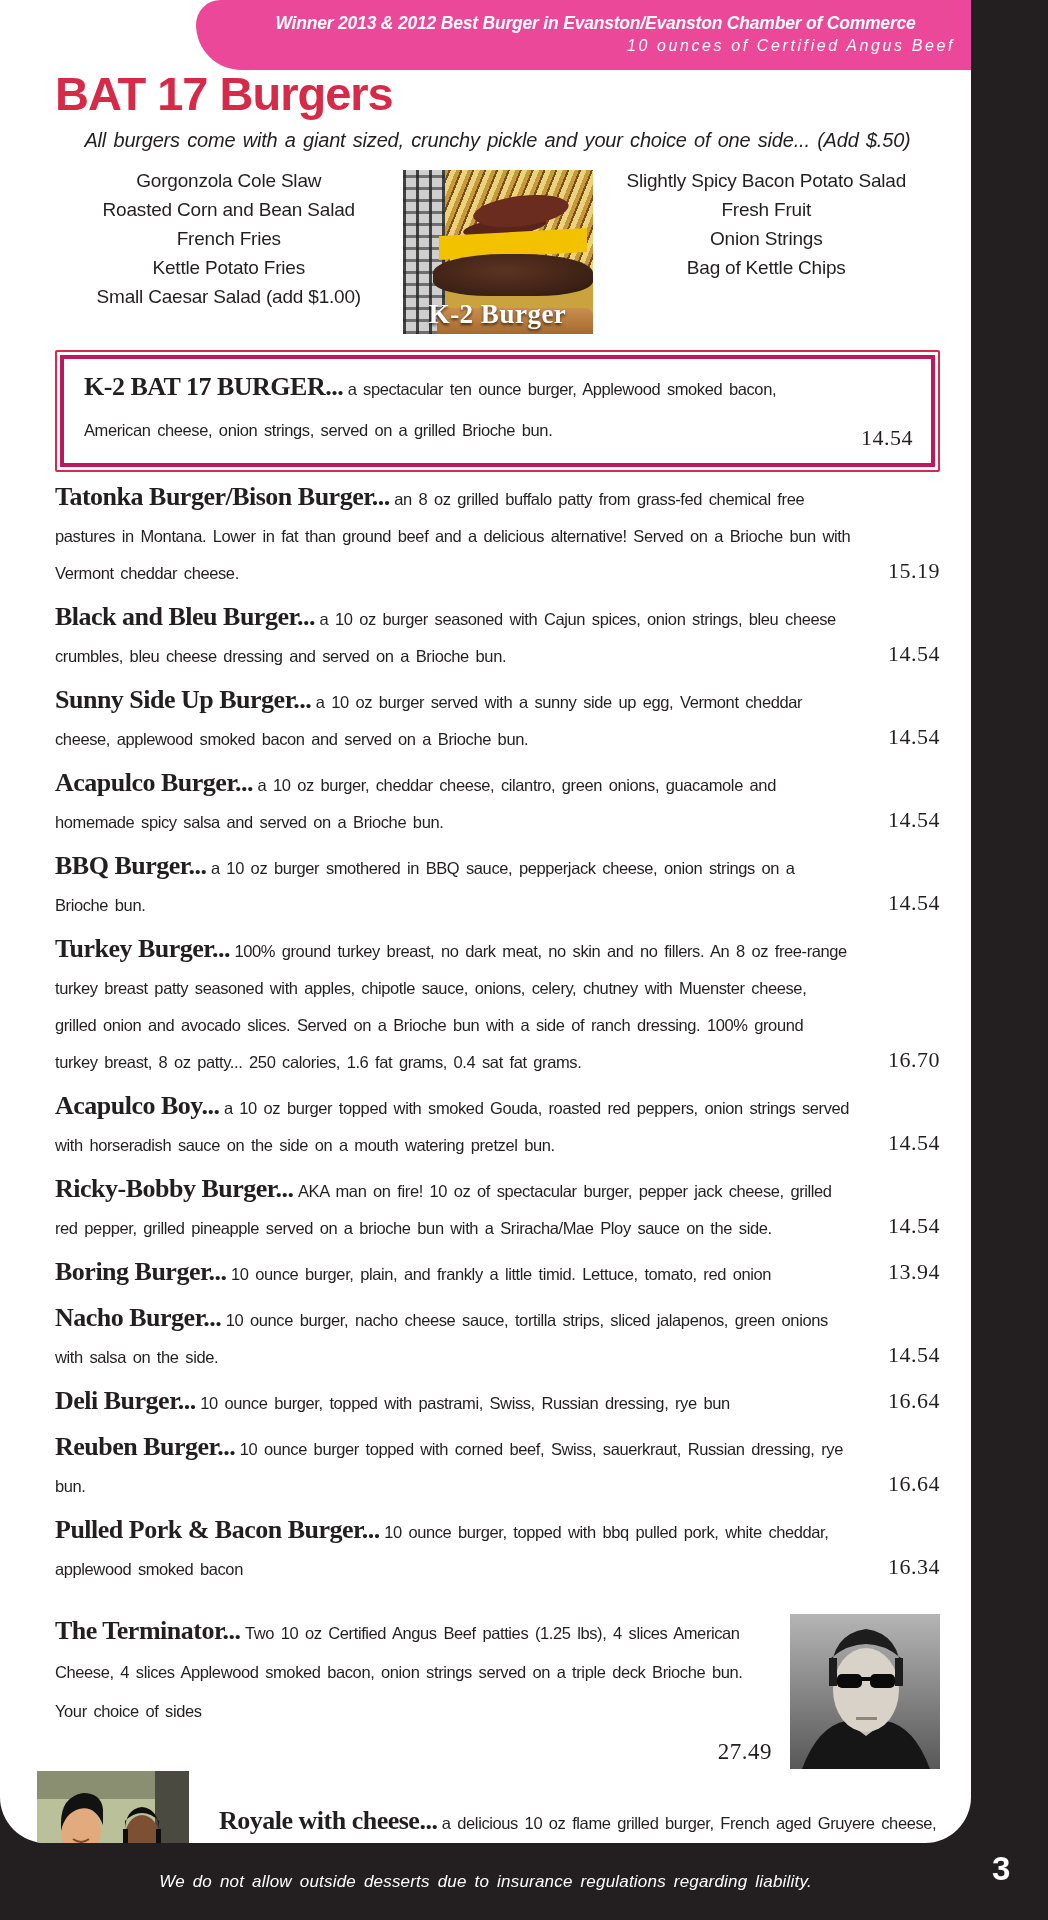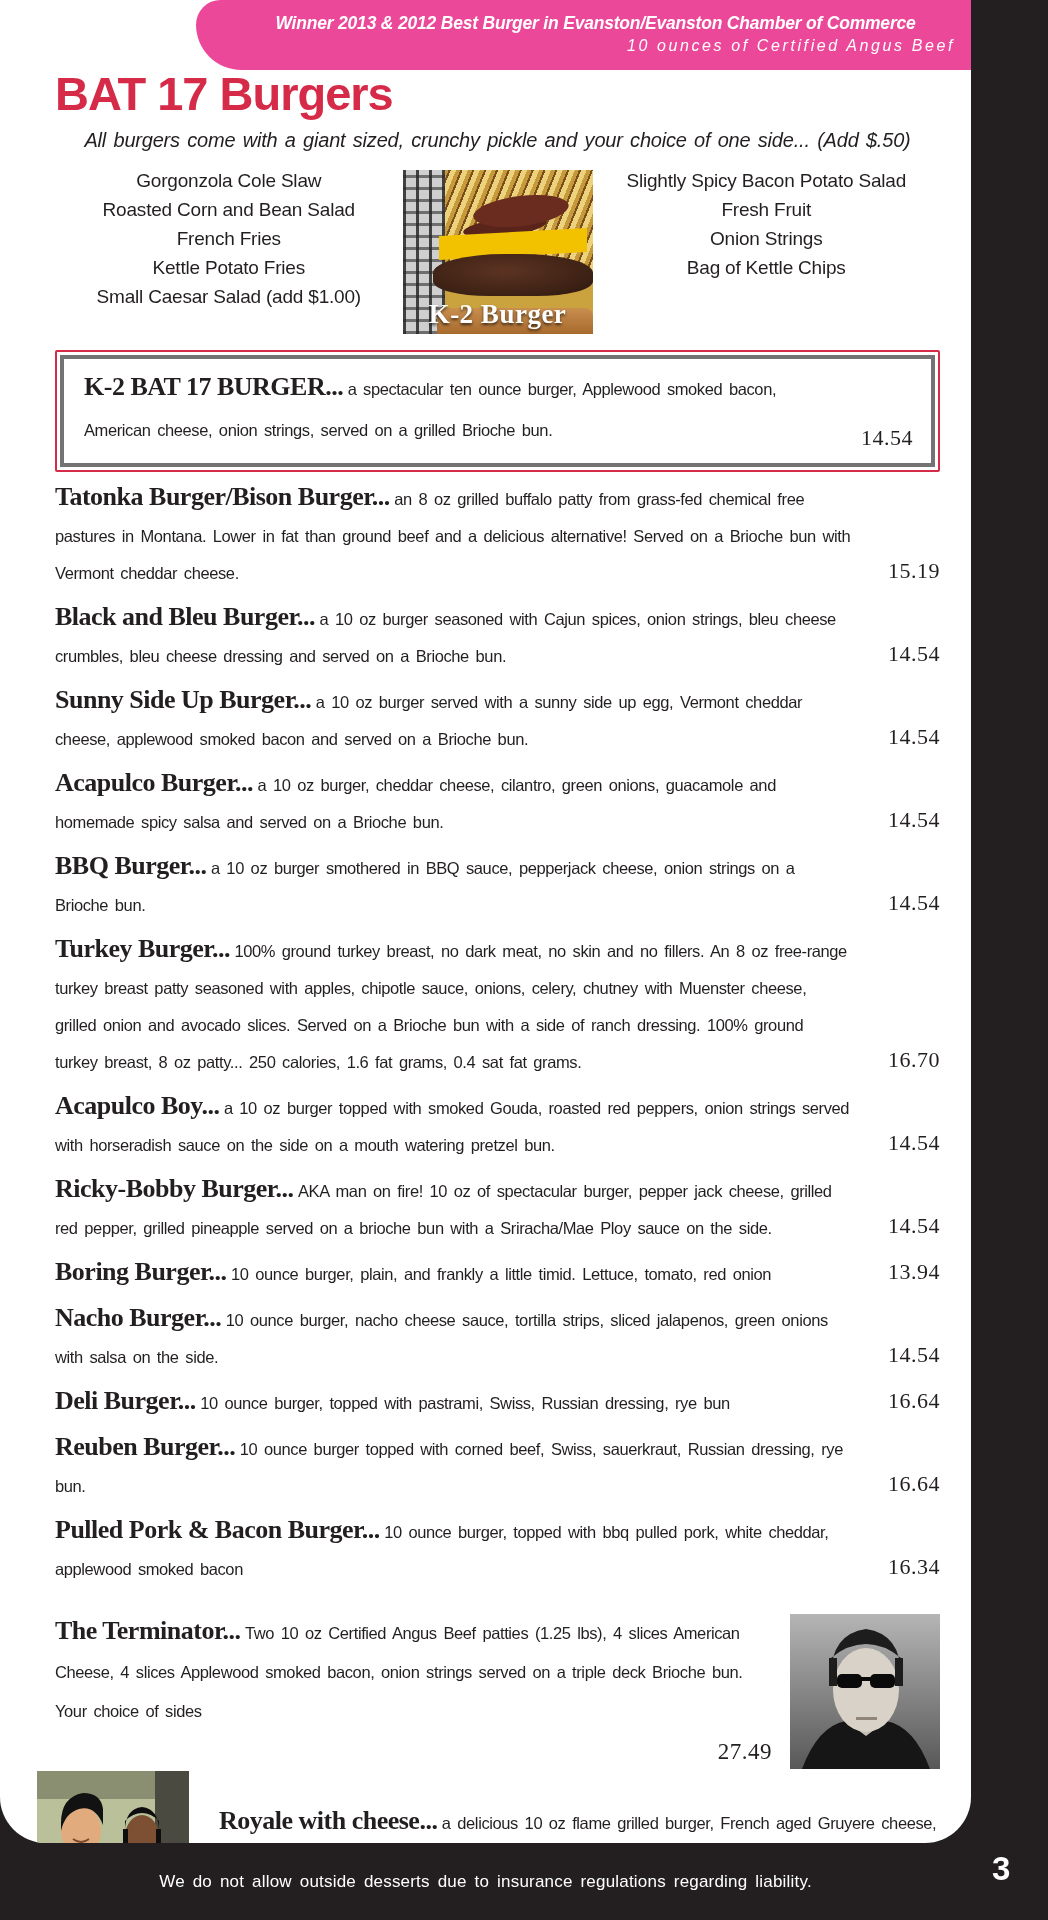--- a/index.html
+++ b/index.html
@@ -71,21 +71,21 @@
   .ph-caption{
     position:absolute;left:0;right:0;bottom:4px;text-align:center;color:#fff;
     font-family:"Liberation Serif",serif;font-weight:bold;font-size:27px;
     letter-spacing:0.5px;text-shadow:0 2px 3px rgba(0,0,0,.65);
   }
   
   .fbox{
     margin-top:16px;border:2px solid #d62a49;padding:3px;border-radius:2px;
   }
   .fbox-inner{
-    border:4px solid #737373;position:relative;padding:10px 18px 12px 20px;
+    border:4px solid #be185d;position:relative;padding:10px 18px 12px 20px;
   }
   .fname{
     font-family:"Liberation Serif",serif;font-weight:bold;font-size:26px;
     letter-spacing:-0.5px;line-height:1;
   }
   .item .fname{font-size:26px;}
   .idesc{
     font-size:16.5px;letter-spacing:-0.4px;word-spacing:2.5px;
   }
   .itext{margin:0;line-height:40px;}
@@ -105,21 +105,21 @@
   .t-text .price{bottom:4px;font-size:23px;}
   .t-img{width:150px;height:155px;flex:0 0 auto;}
   .royale{margin-top:2px;margin-left:-18px;}
   .r-img{width:152px;height:146px;flex:0 0 auto;}
   .r-text{flex:1;position:relative;margin-left:30px;margin-top:32px;}
   .r-text .itext{line-height:40px;padding-right:0;}
   
   .footer-note{
     position:absolute;left:0;top:1843px;width:971px;height:77px;
     display:flex;align-items:center;justify-content:center;
-    color:#fff;font-size:17px;letter-spacing:0.2px;
+    color:#fff;font-size:17px;font-style:italic;letter-spacing:0.2px;
     word-spacing:3px;
   }
   .page-num{
     position:absolute;left:992px;top:1850px;color:#fff;
     font-size:33px;font-weight:bold;
   }
 </style>
 </head>
 <body>
 

